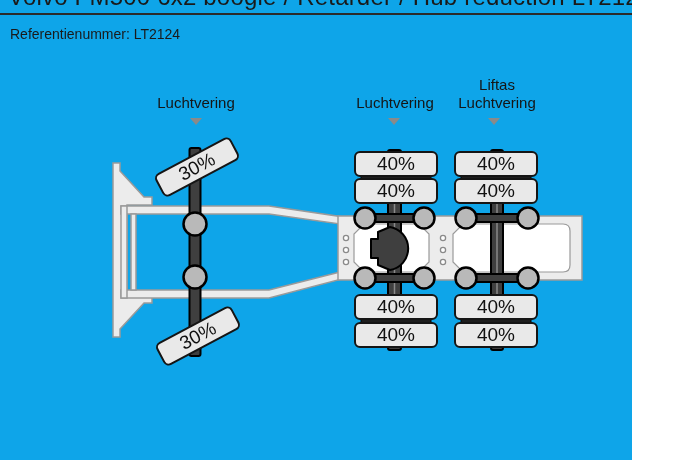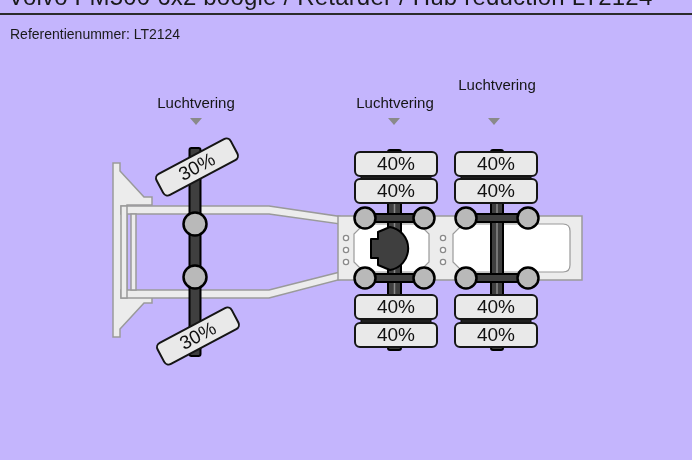--- a/index.html
+++ b/index.html
@@ -1,17 +1,17 @@
 <!DOCTYPE html>
 <html><head>
 <meta charset="utf-8">
 <style>
   html,body{margin:0;padding:0;background:#fff;}
   .page{
-    position:relative;width:692px;height:460px;background:#c4b5fd;
+    position:relative;width:632px;height:460px;background:#0ea5e9;
     overflow:hidden;font-family:"Liberation Sans",sans-serif;color:#111;
   }
   .title{
     position:absolute;left:8px;top:-17px;font-size:24px;white-space:nowrap;
     color:#1a1a1a;letter-spacing:0.2px;
   }
   .divider{position:absolute;left:0;top:13px;width:692px;height:2px;background:#2b2b2b;}
   .ref{position:absolute;left:10px;top:26px;font-size:14px;color:#1a1a1a;}
   .susp-label{position:absolute;width:160px;text-align:center;font-size:15px;line-height:18px;color:#151515;}
   .down-arrow{
@@ -38,20 +38,21 @@
   <div class="divider"></div>
   <div class="ref">Referentienummer: LT2124</div>
 
   <div class="susp-label" style="left:116px;top:94px;">
     <div>Luchtvering</div>
   </div>
   <div class="susp-label" style="left:315px;top:94px;">
     <div>Luchtvering</div>
   </div>
   <div class="susp-label" style="left:417px;top:76px;">
+    <div>Liftas</div>
     <div>Luchtvering</div>
   </div>
   <div class="down-arrow" style="left:190px;"></div>
   <div class="down-arrow" style="left:388px;"></div>
   <div class="down-arrow" style="left:488px;"></div>
 
   <svg class="chassis-svg" width="692" height="460" viewBox="0 0 692 460">
 
     <g fill="#ececec" stroke="#9a9a9a" stroke-width="1.5">
       <path d="M 113,163 L 120,163 L 120,171 L 144,197 L 152,197 L 152,205 L 127,205 L 127,295 L 152,295 L 152,303 L 144,303 L 120,329 L 120,337 L 113,337 Z"></path>

